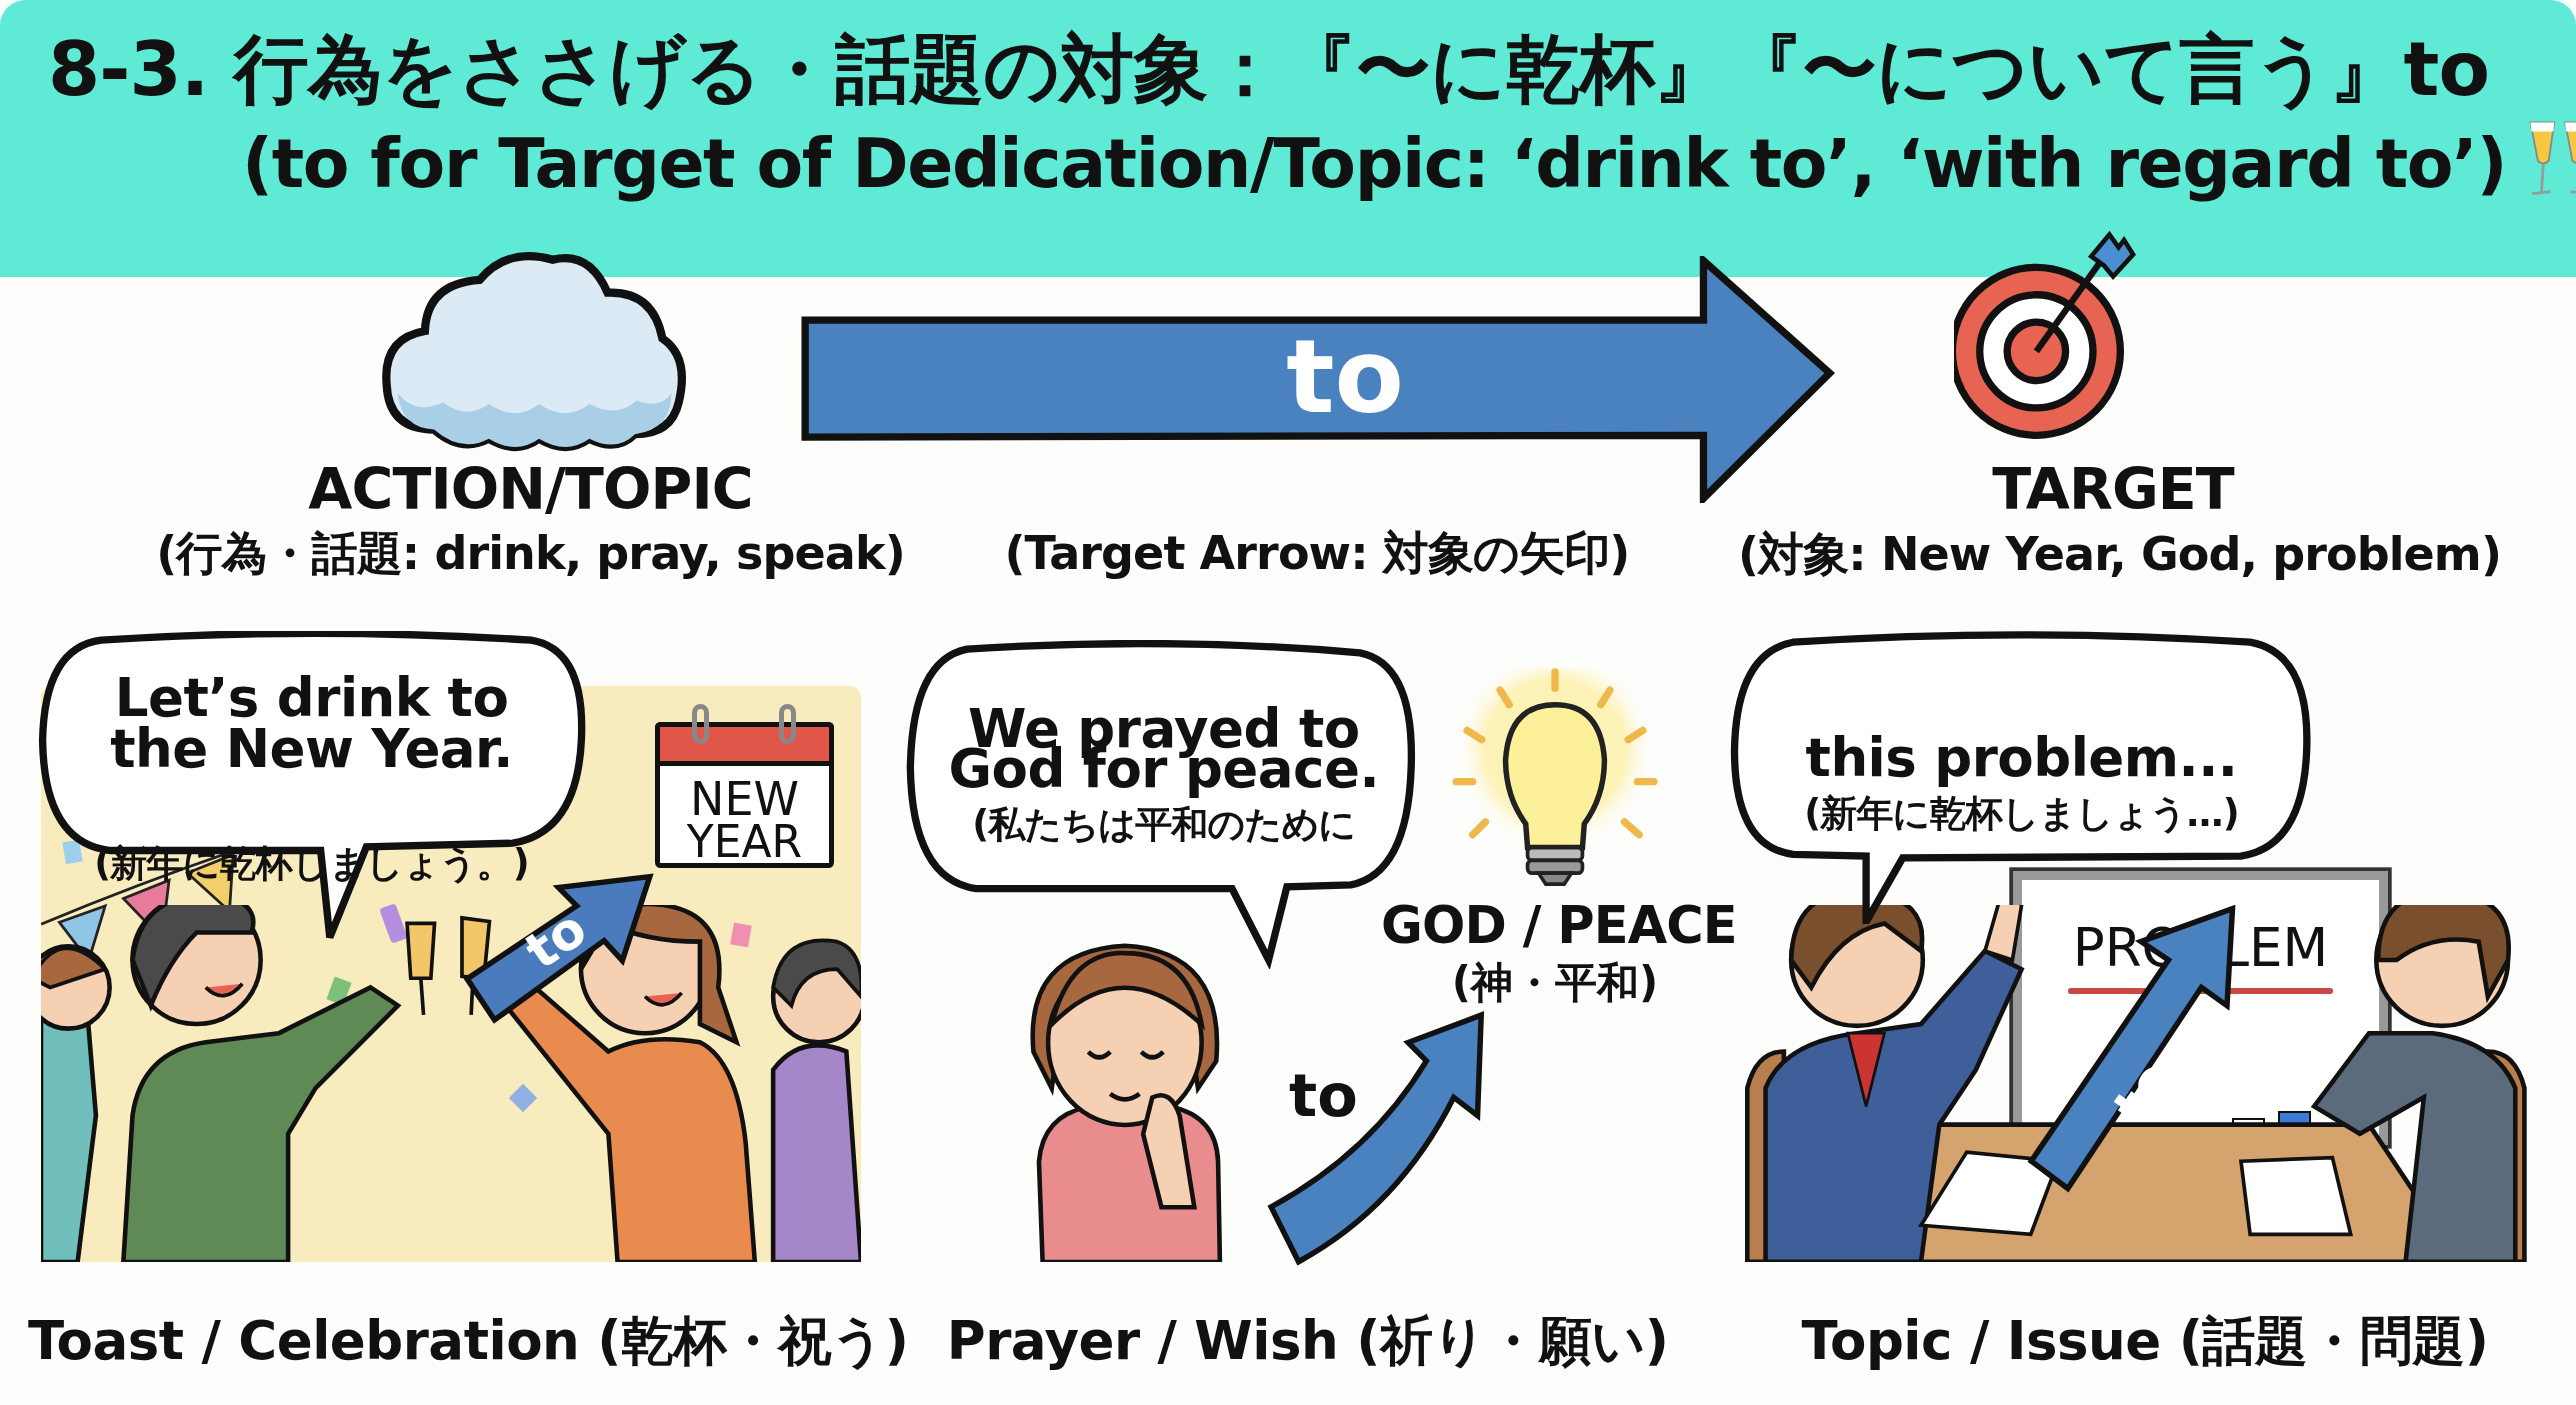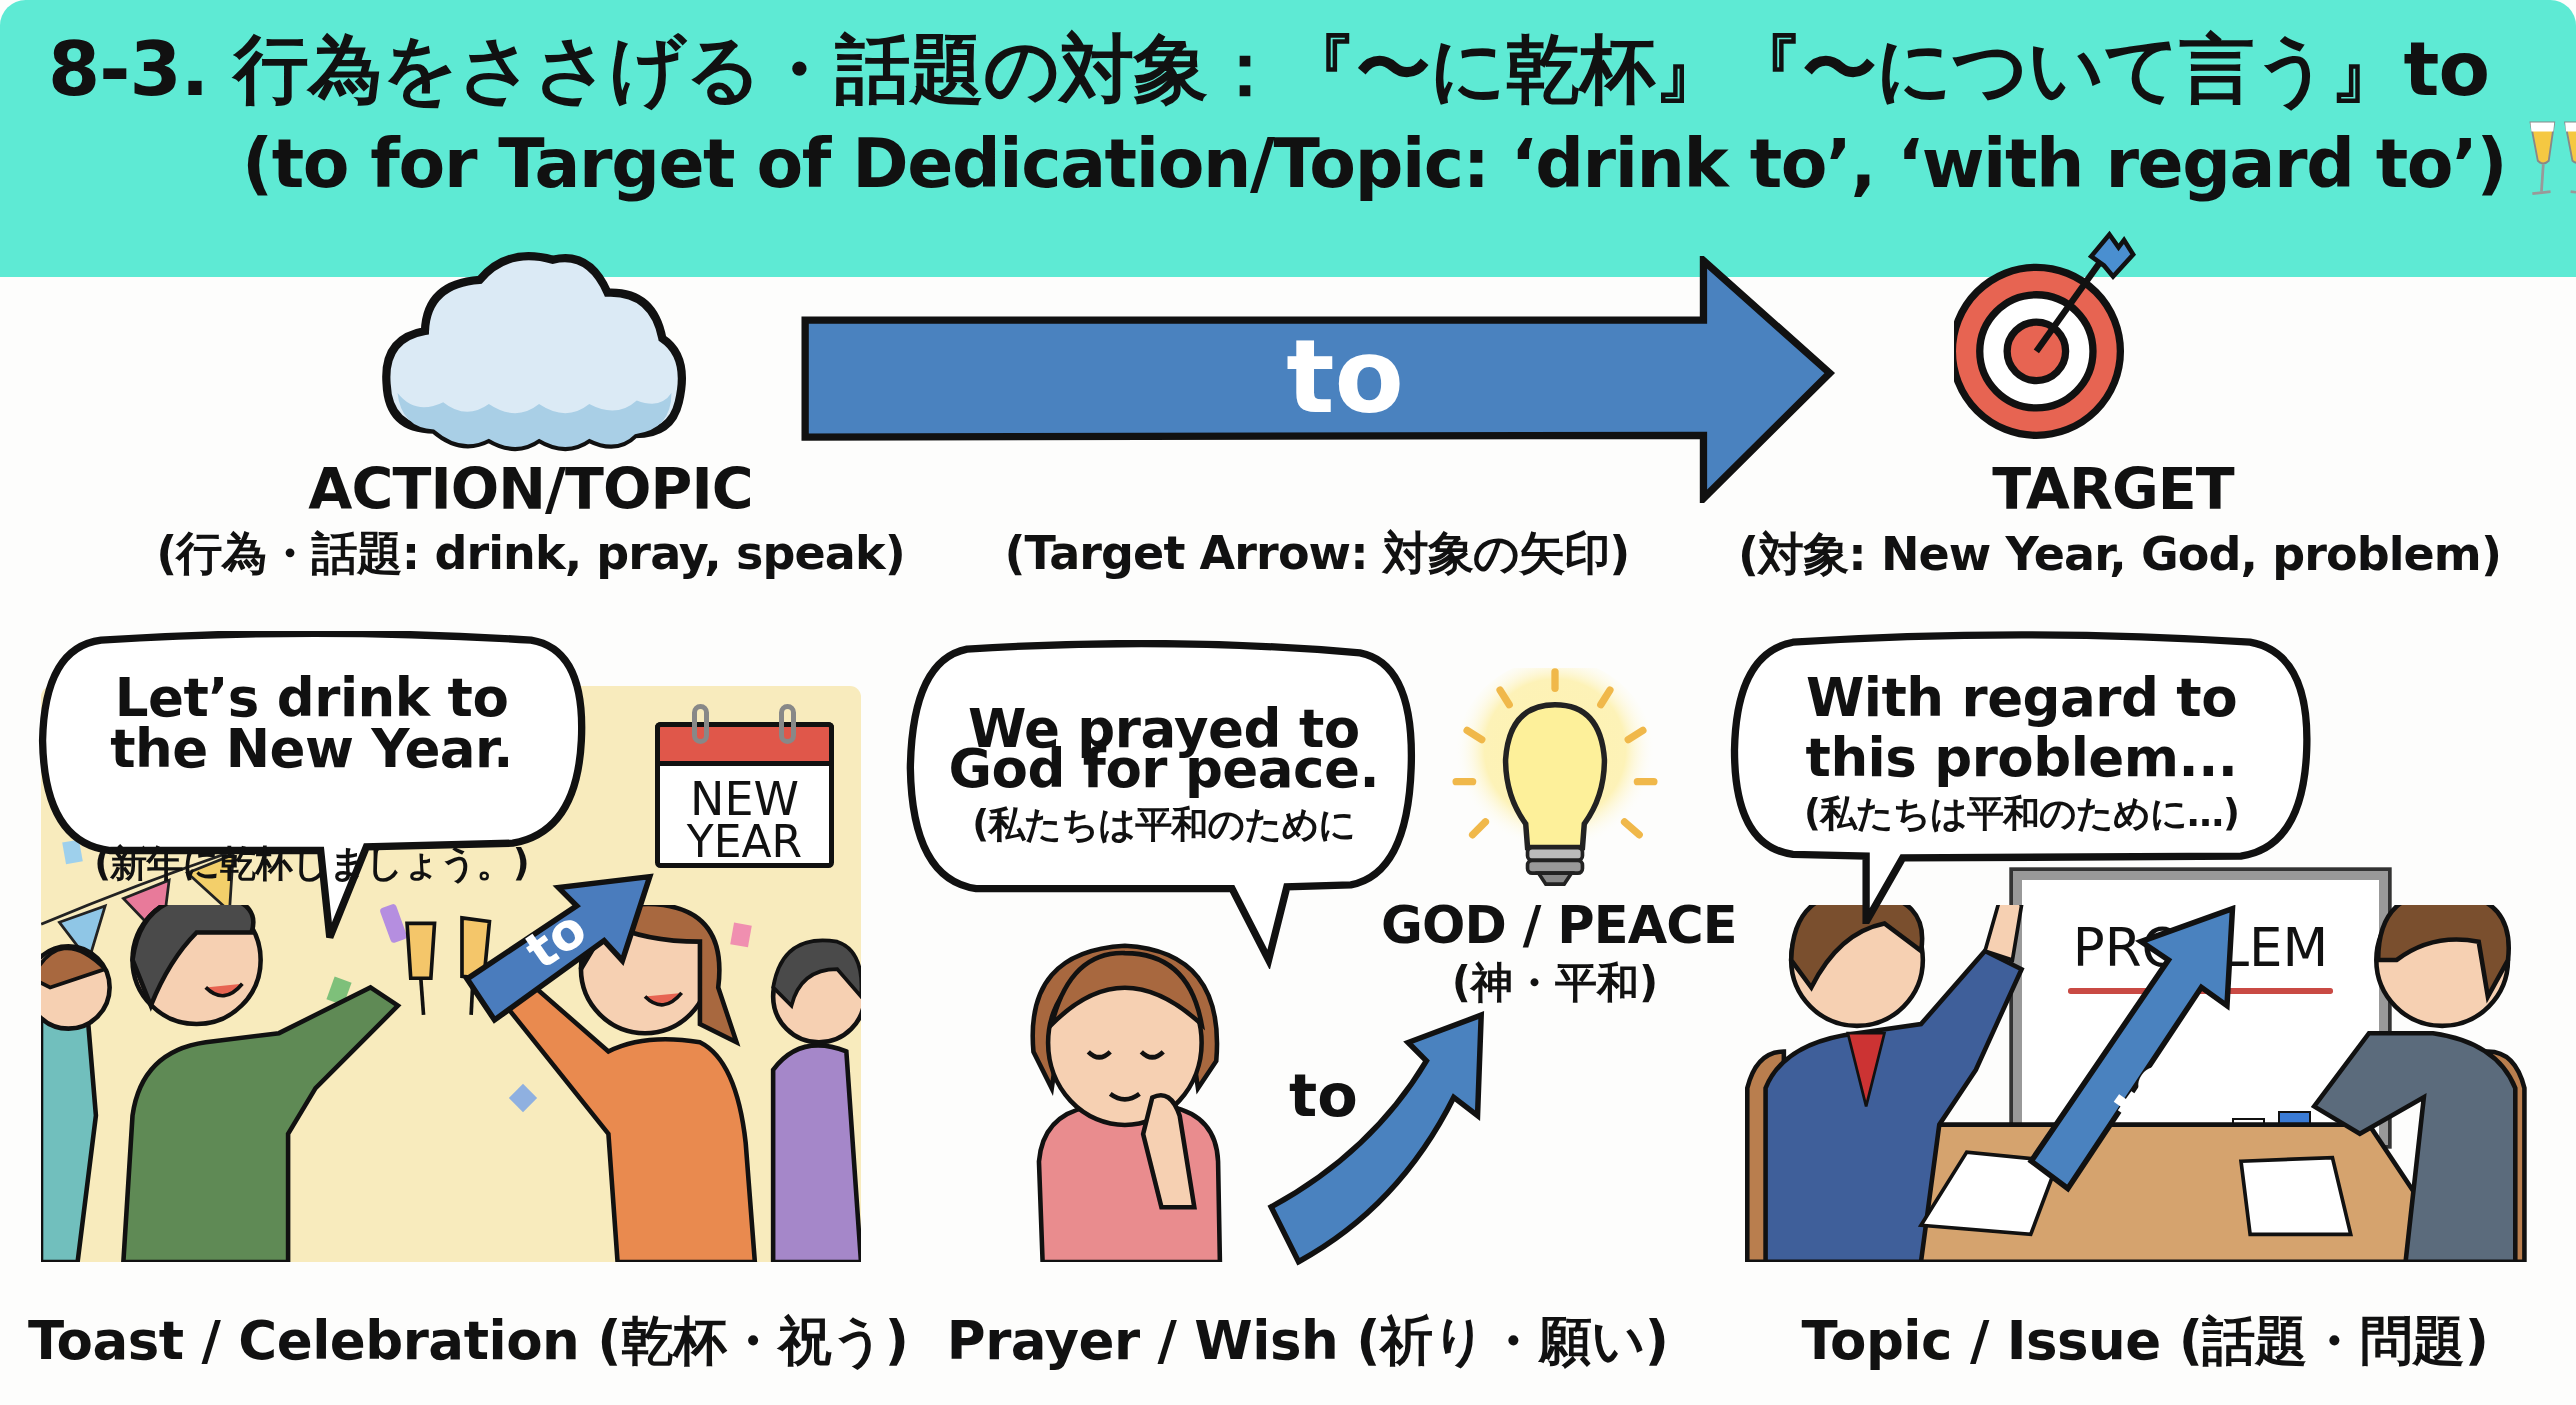--- a/index.html
+++ b/index.html
@@ -233,19 +233,18 @@
   </svg>
 
   <svg class="abs" style="left:293px; top:274px;" width="238" height="311" viewBox="0 0 260 340">
     <path d="M10 280 L160 60 L130 40 L230 4 L224 110 L196 90 L50 310 Z" fill="#4a82bf" stroke="#111" stroke-width="6"></path>
   </svg>
   <div class="abs" style="left:384px; top:430px; font-size:53px; font-weight:bold; color:#fff; transform:rotate(-55deg);">to</div>
 
   <svg class="abs" style="left:0; top:0;" width="585" height="293" viewBox="0 0 640 320">
     <path d="M70 12 Q320 -4 570 12 Q636 24 632 130 Q628 236 560 246 L190 248 L150 318 L150 246 L70 244 Q6 236 6 130 Q8 24 70 12 Z" fill="#fff" stroke="#111" stroke-width="8"></path>
   </svg>
-  <div class="abs center-text bubble-text-en" style="left:0; top:37px; width:585px;">With regard to</div>
   <div class="abs center-text bubble-text-en" style="left:0; top:97px; width:585px;">this problem...</div>
-  <div class="abs center-text bubble-text-ja" style="left:0; top:161px; width:585px;">(私たちは平和のために…)</div>
+  <div class="abs center-text bubble-text-ja" style="left:0; top:161px; width:585px;">(新年に乾杯しましょう…)</div>
 
   <div class="abs center-text panel-caption" style="left:0; top:675px; width:832px;">Topic / Issue (話題・問題)</div>
 </div>
 
 
 </body></html>

